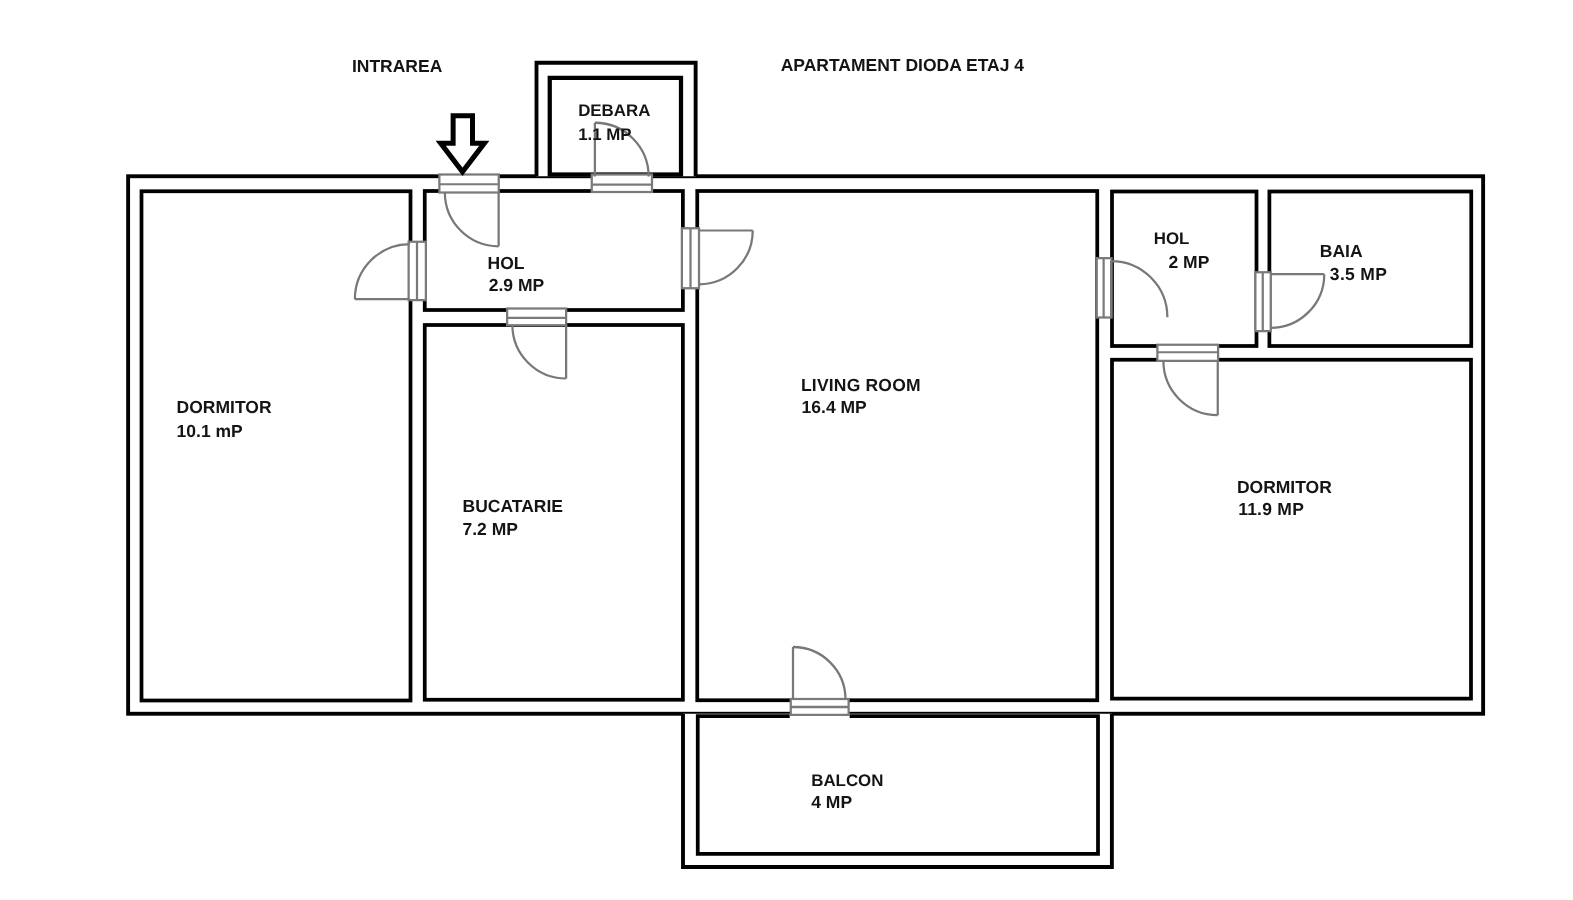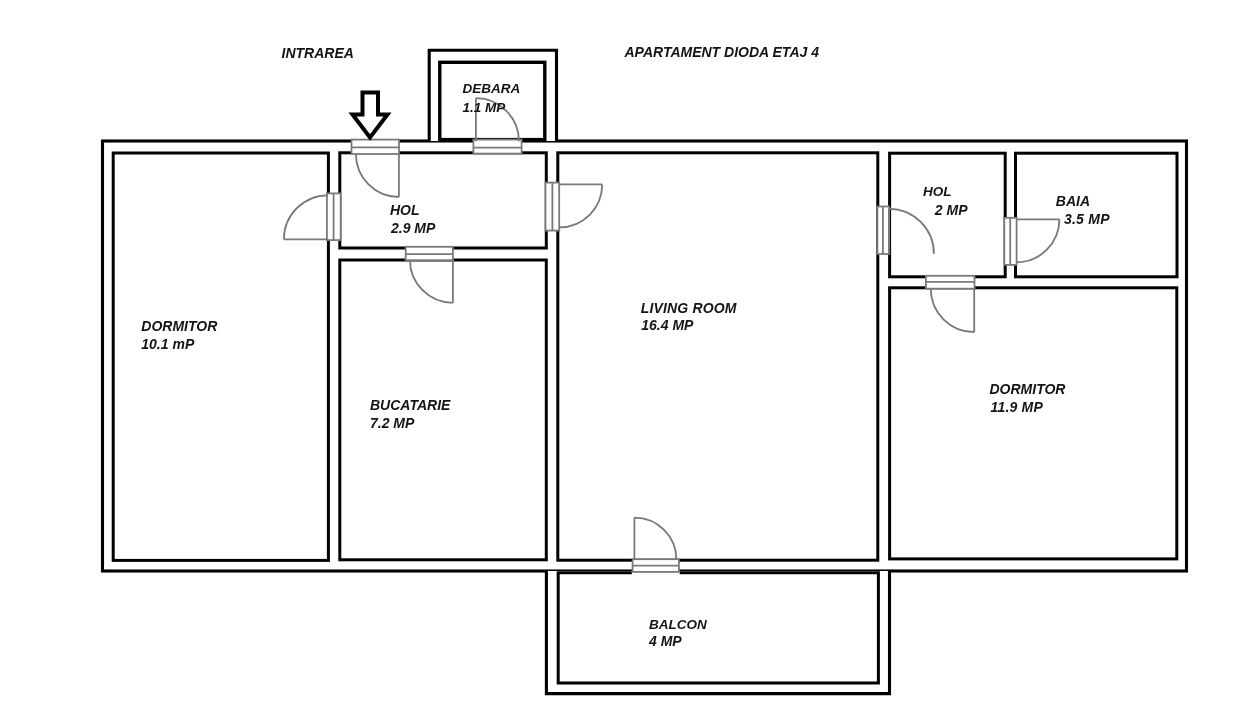--- a/index.html
+++ b/index.html
@@ -1,16 +1,16 @@
 <!DOCTYPE html>
 <html><head>
 <meta charset="utf-8">
 <style>
   html,body{margin:0;padding:0;background:#ffffff;}
-  .wrap{position:relative;width:1258px;height:720px;background:#ffffff;overflow:hidden;font-style:italic;}
+  .wrap{position:relative;width:1258px;height:720px;background:#ffffff;overflow:hidden;}
   svg{position:absolute;left:0;top:0;}
   text{font-family:"Liberation Sans",sans-serif;font-weight:bold;fill:#141414;}
 </style>
 </head>
 <body>
 <div class="wrap">
 <svg width="1258" height="720" viewBox="0 0 1258 720">
 
   <rect x="102.5" y="141" width="1084" height="430" fill="#ffffff" stroke="#000000" stroke-width="3.1"></rect>
 

